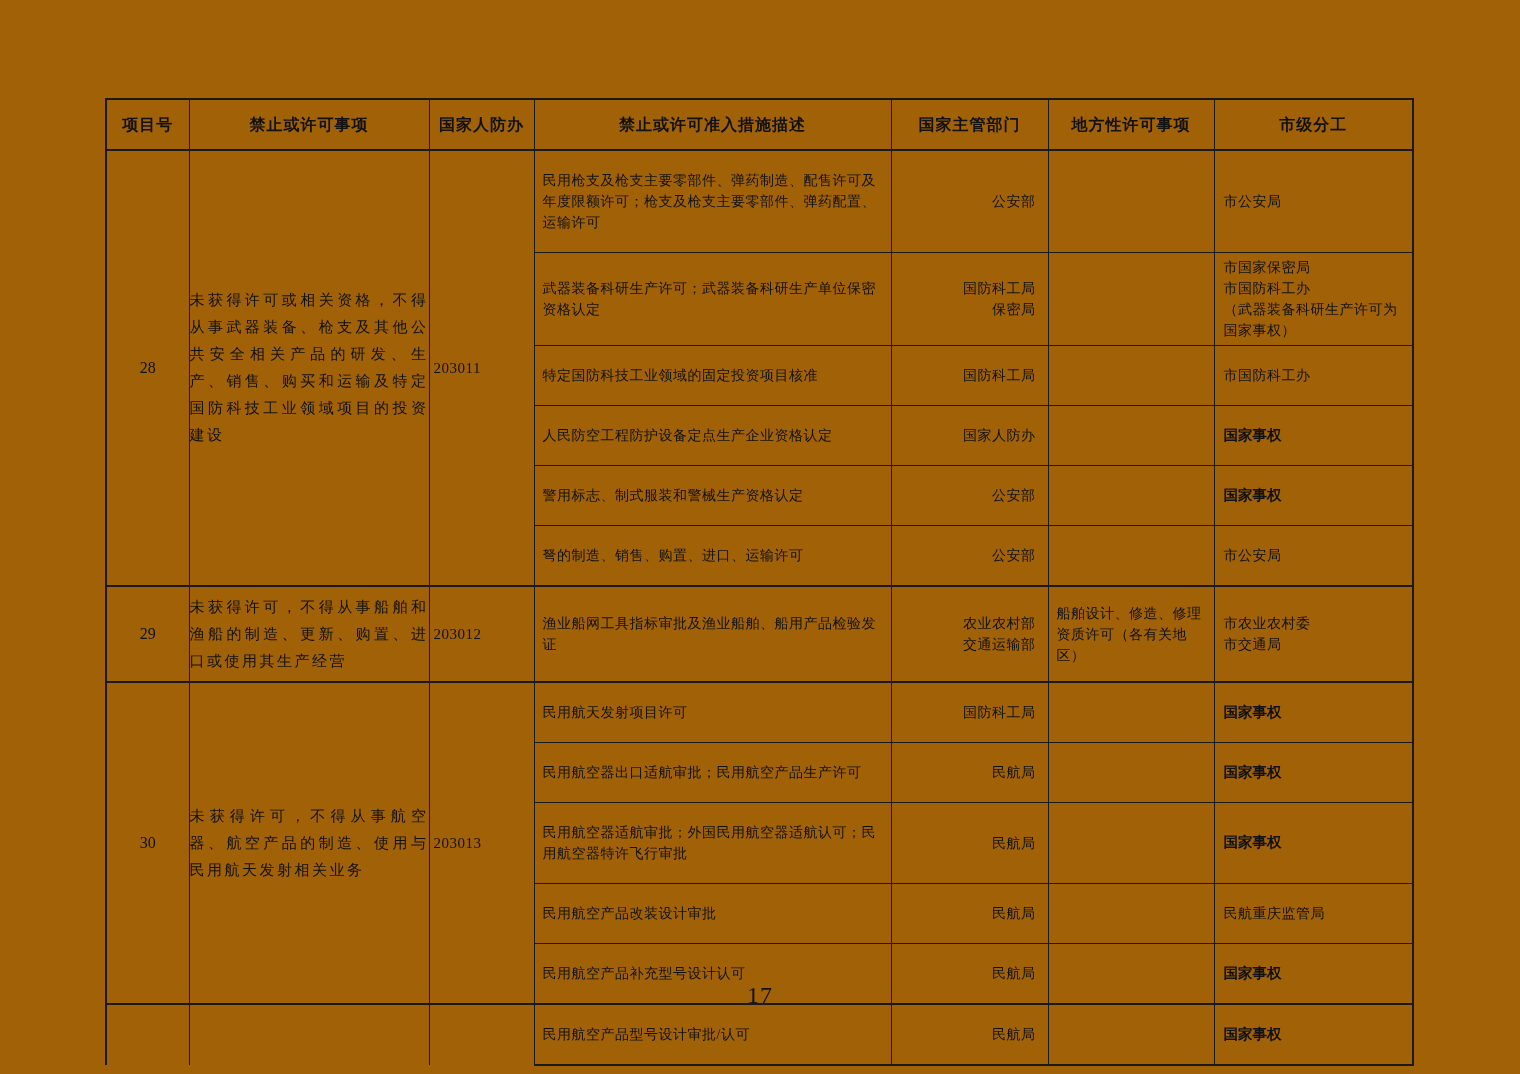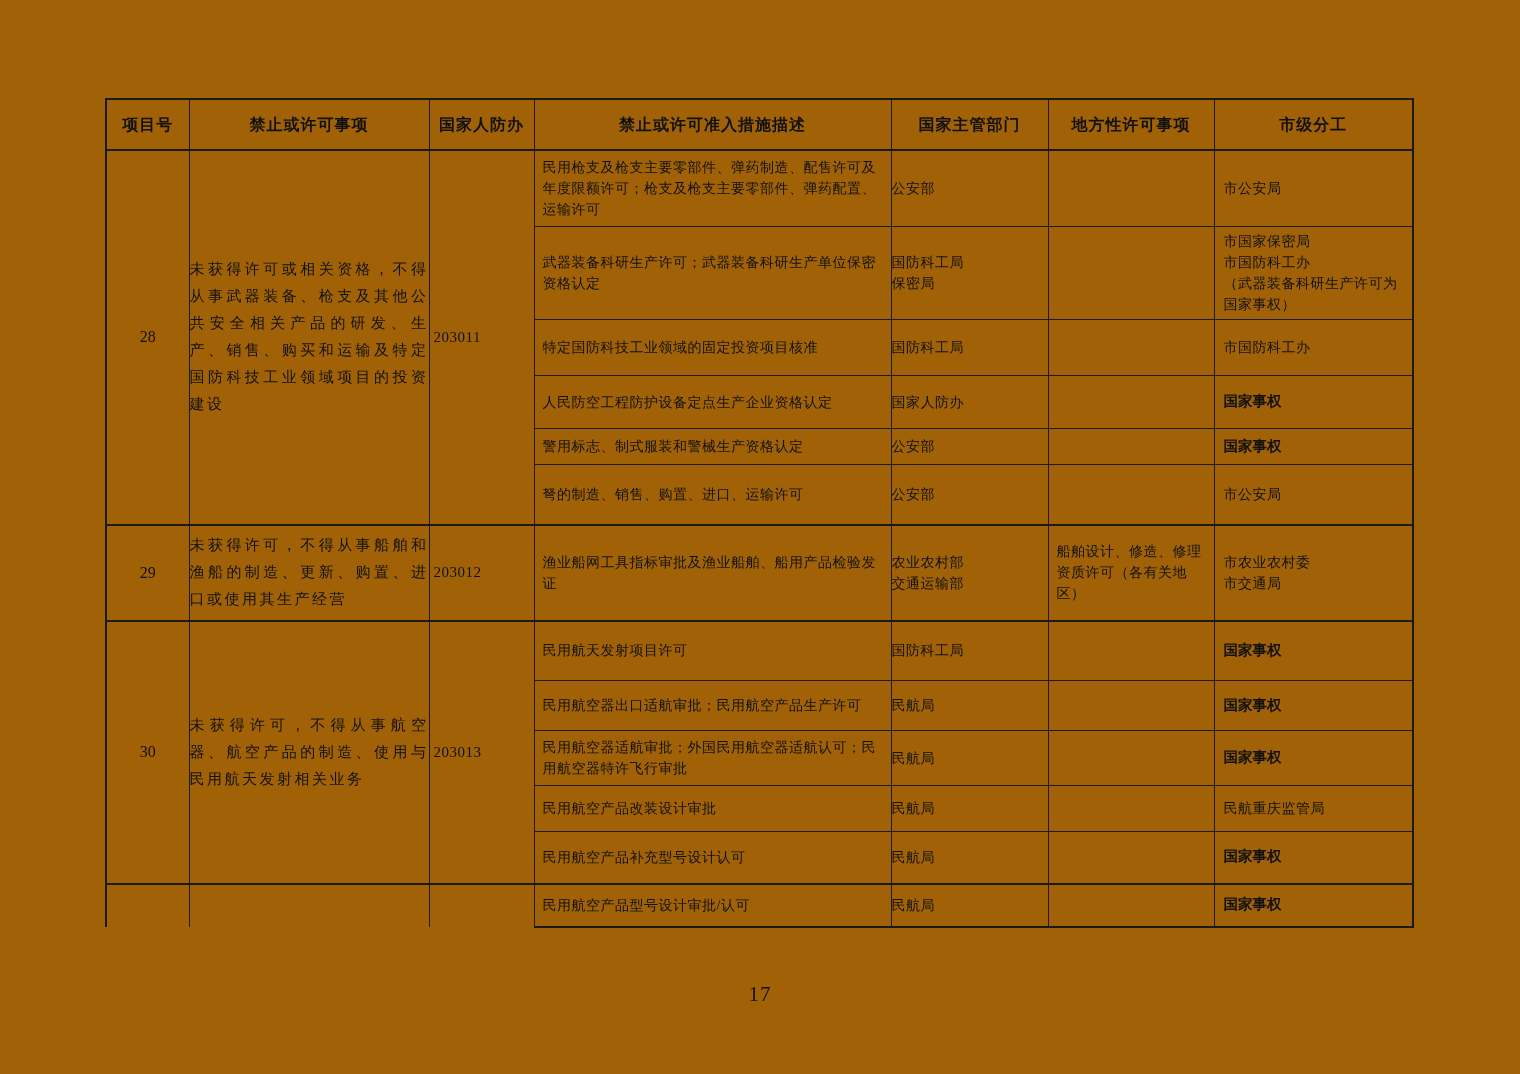--- a/index.html
+++ b/index.html
@@ -43,38 +43,38 @@
   tr.group-start > td { border-top: 2px solid #1a1a1a; }
   td.project-no { text-align: center; font-size: 16px; }
   td.item {
     padding: 3px 0;
     font-size: 15px;
     line-height: 1.8;
     letter-spacing: 2.5px;
     text-align: justify;
   }
   td.code { padding-left: 4px; font-size: 15px; letter-spacing: 0.5px; }
-  td.desc { padding: 6px 8px; letter-spacing: 0.5px; }
-  td.dept { padding: 3px 0; white-space: pre-line; letter-spacing: 0.5px; }
+  td.desc { padding: 19px 8px; letter-spacing: 0.5px; }
+  td.dept { padding: 3px 12px; white-space: pre-line; letter-spacing: 0.5px; text-align: right; }
   td.local { padding: 3px 8px; white-space: pre-line; letter-spacing: 0.5px; }
   td.city { padding: 3px 9px; white-space: pre-line; letter-spacing: 0.5px; margin-left: 8px; }
   td.bold-cell {
     font-weight: bold;
     font-family: "Liberation Sans", "DejaVu Sans", sans-serif;
     letter-spacing: 0;
     font-size: 14.5px;
   }
   tr.cut td { border-bottom: 2px solid #1a1a1a; }
   tr.cut td.open-bottom { border-bottom: none; }
   .pageno {
     position: absolute;
     left: 0; right: 0;
     top: 982px;
     text-align: center;
-    font-size: 21px;
+    font-size: 24px;
     letter-spacing: 1px;
   }
 </style>
 </head>
 <body>
 
 <div class="page">
   <table class="permit">
     <colgroup>
       <col style="width:83px">

